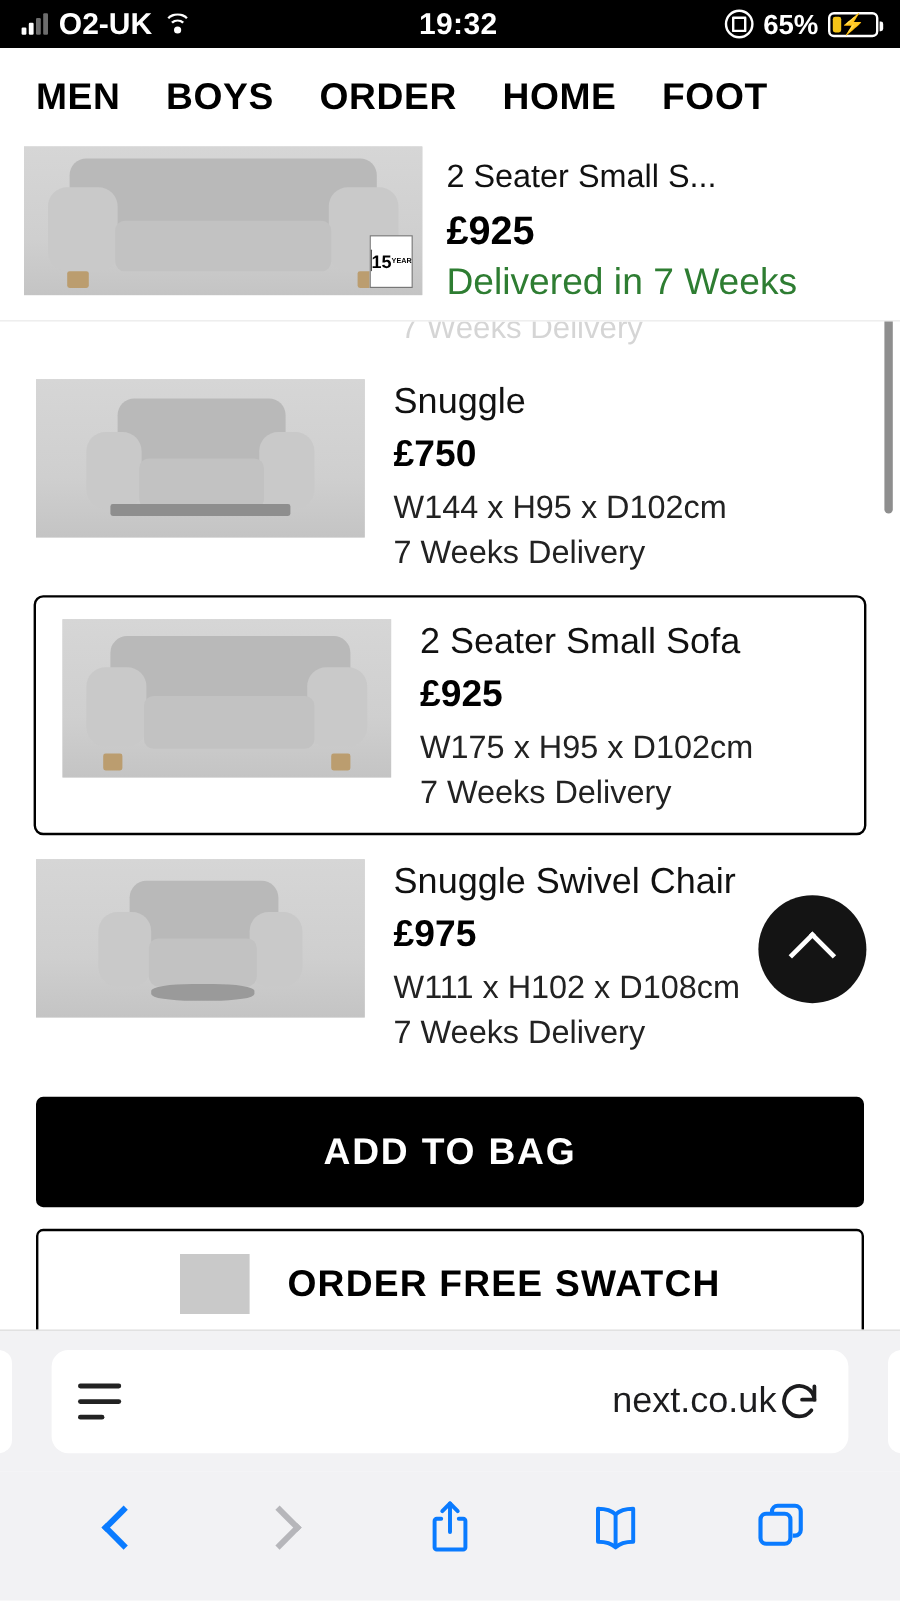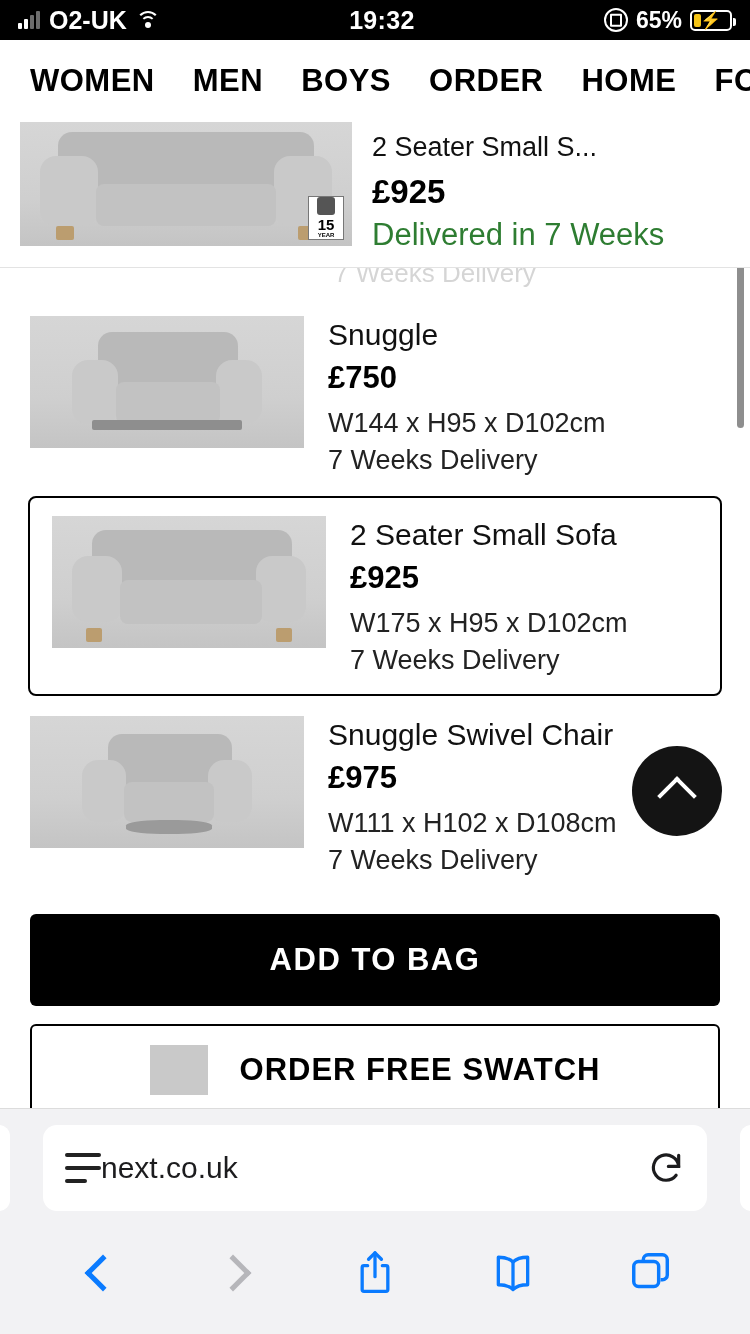--- a/index.html
+++ b/index.html
@@ -94,21 +94,21 @@
   .sofa { position: absolute; inset: 0; background: linear-gradient(180deg,#d6d6d6 0%,#cfcfcf 62%,#c4c4c4 100%); }
   .sofa .back {
     position: absolute; background: #b9b9b9; border-radius: 14px 14px 6px 6px;
   }
   .sofa .arm { position: absolute; background: #c9c9c9; border-radius: 16px; }
   .sofa .seat { position: absolute; background: #c2c2c2; border-radius: 8px; }
   .sofa .leg { position: absolute; background: #bb9d6f; border-radius: 2px; }
 
   .guarantee {
     position: absolute; right: 8px; bottom: 6px; width: 36px; height: 44px;
-    background: #fff; border: 1px solid #777; display: flex; flex-direction: column;
+    background: #fff; border: 1px solid #777; display: flex; flex-direction: row;
     align-items: center; justify-content: flex-end; font-size: 12px; font-weight: bold;
   }
   .guarantee .yr { font-size: 15px; line-height: 1; }
   .guarantee .lbl { font-size: 6px; line-height: 1.1; }
   .guarantee .crest { width: 18px; height: 18px; background: #555; border-radius: 3px; margin-bottom: 2px; }
 
   
   .content {
     position: relative; background: #fff; height: 852px; overflow: hidden;
   }
@@ -175,21 +175,21 @@
     position: absolute; width: 22px; height: 86px; background: #fff;
     border-radius: 12px; top: 16px;
   }
   .side-card.left { left: -12px; }
   .side-card.right { right: -12px; }
   .urlbar {
     width: 664px; height: 86px; background: #fff; border-radius: 14px;
     display: flex; align-items: center; padding: 0 22px; position: relative;
   }
   .url-text {
-    flex: 1; text-align: left; font-size: 30px; color: #1c1c1e;
+    flex: 1; text-align: right; font-size: 30px; color: #1c1c1e;
   }
   .reader-icon { width: 36px; height: 30px; display: flex; flex-direction: column; justify-content: space-between; }
   .reader-icon i { display: block; height: 4px; background: #222; border-radius: 2px; }
   .reader-icon i:nth-child(1) { width: 36px; }
   .reader-icon i:nth-child(2) { width: 36px; }
   .reader-icon i:nth-child(3) { width: 22px; }
   .reload { width: 38px; height: 38px; position: relative; }
   .reload svg { display: block; }
 
   .toolbar {
@@ -227,21 +227,20 @@
     <span class="lock-ring"></span>
     <span>65%</span>
     <span class="batt">
       <span class="fill"></span>
         <span class="bolt">⚡</span>
     </span>
   </div>
 </div>
 
 <div class="topnav">
-  <span class="cat">WOMEN</span>
   <span class="cat">MEN</span>
   <span class="cat">BOYS</span>
   <span class="cat">ORDER</span>
   <span class="cat">HOME</span>
   <span class="cat">FOOT</span>
 </div>
 
 <div class="preview">
   <div class="thumb">
     <div class="sofa">

